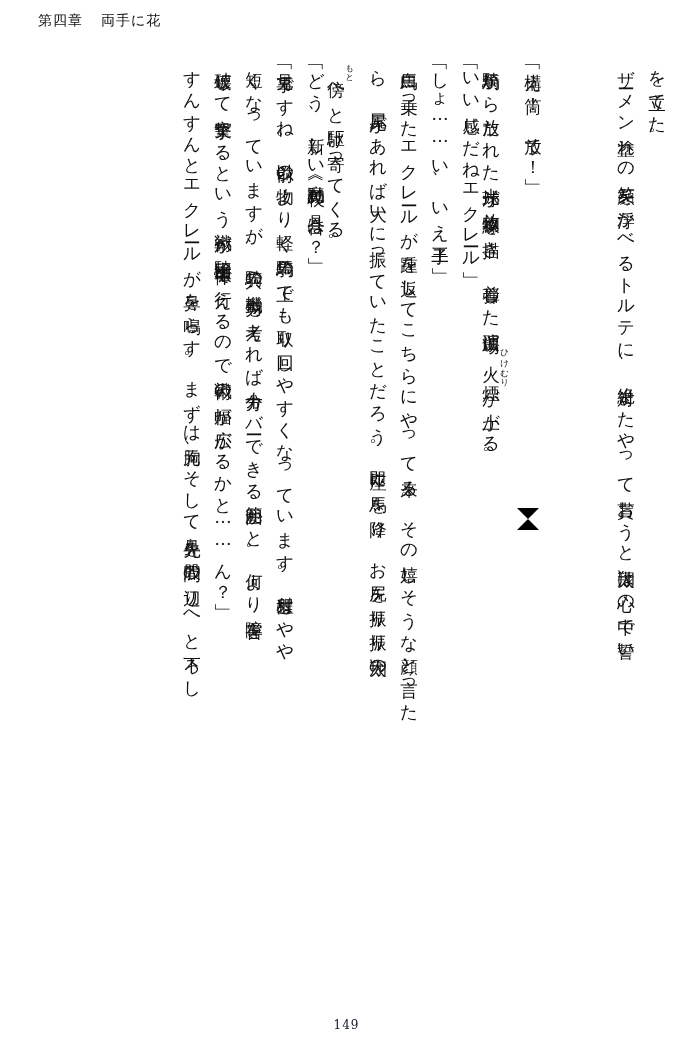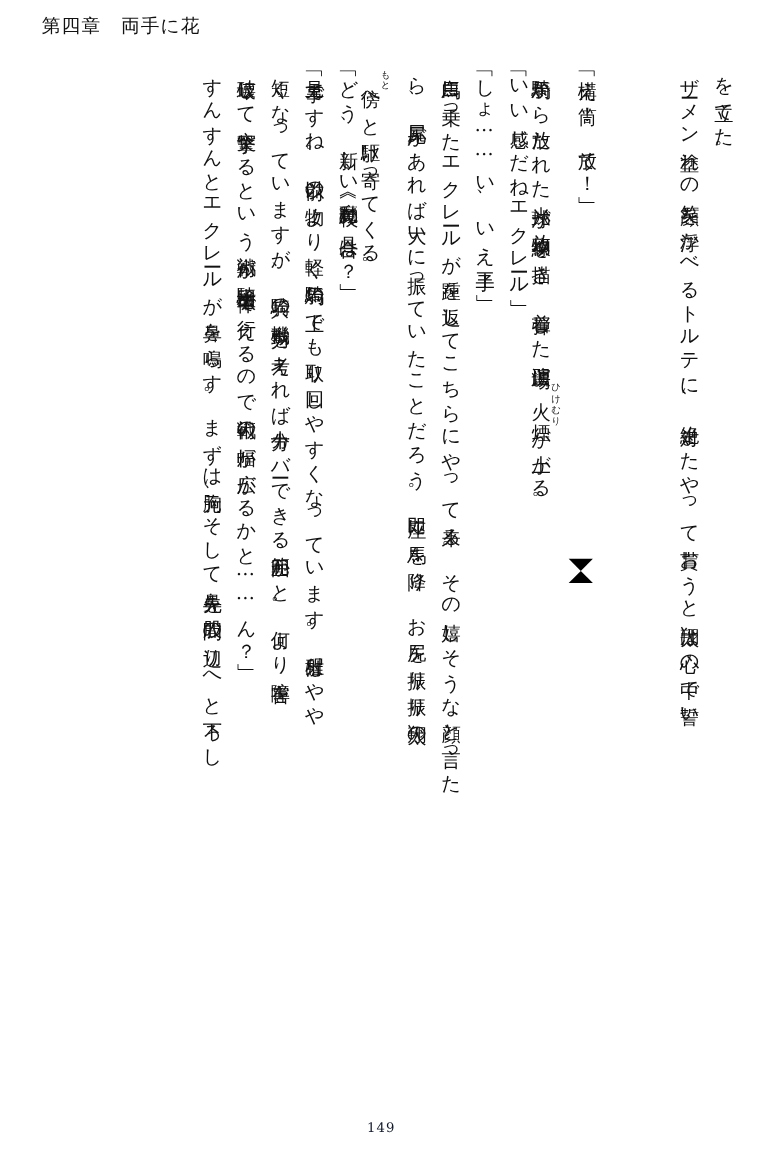--- a/index.html
+++ b/index.html
@@ -22,21 +22,21 @@
     width: 693px;
     height: 1050px;
     background: #ffffff;
   }
 
   
   .header {
     position: absolute;
     top: 12px;
     left: 38px;
-    font-size: 17px;
+    font-size: 14px;
     letter-spacing: 1px;
     color: #111;
     white-space: nowrap;
   }
   .header .chap-num {
     margin-right: 18px;
   }
 
   .header-rule {
     position: absolute;

